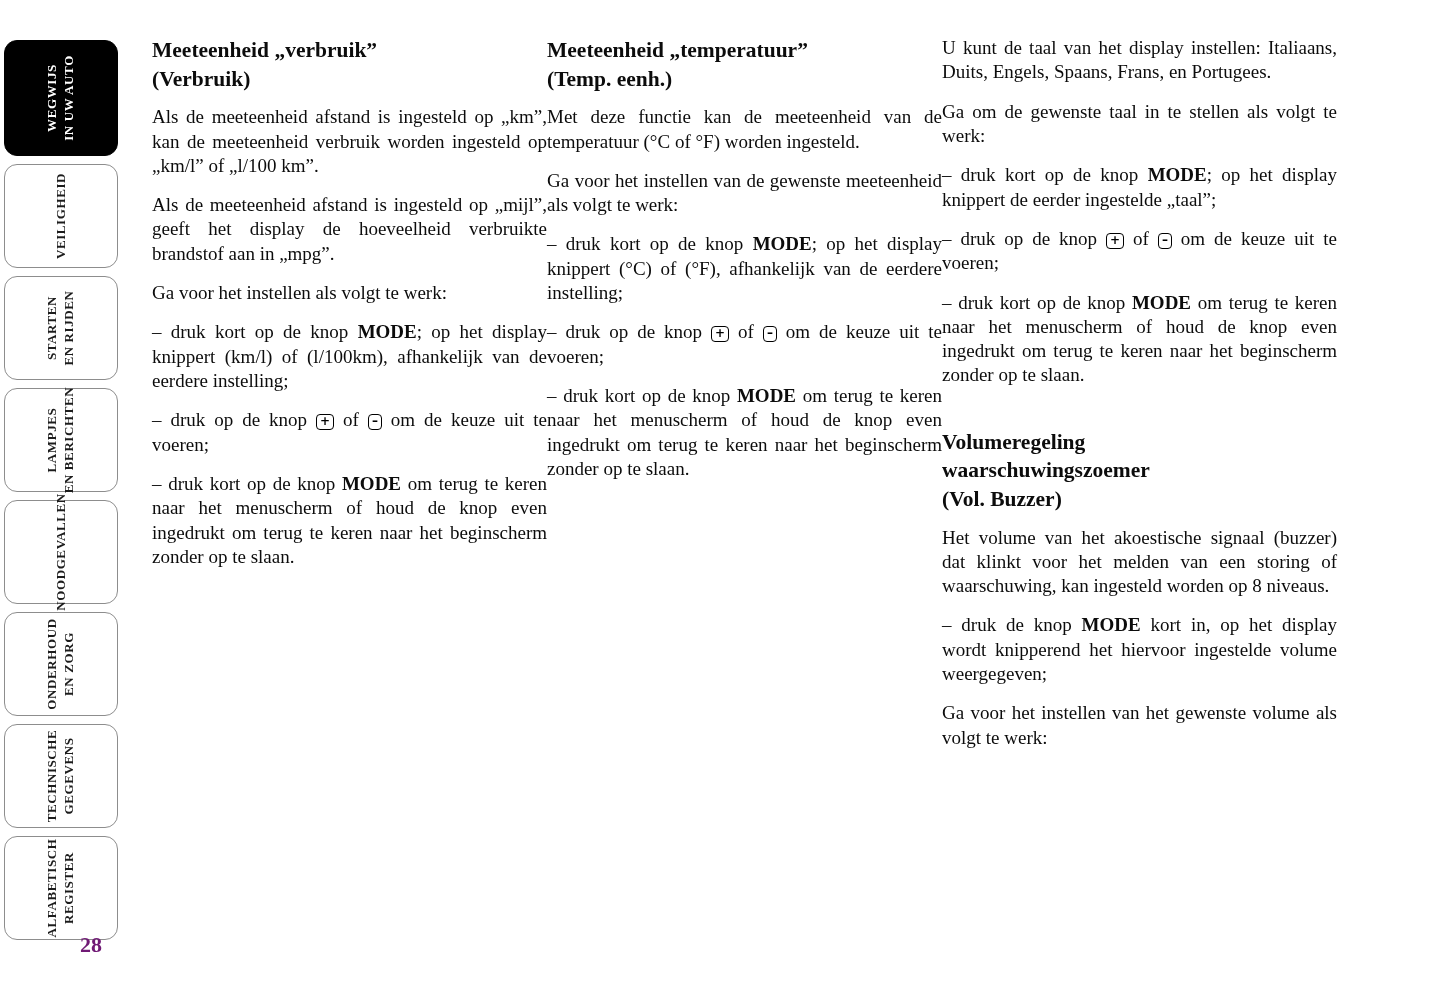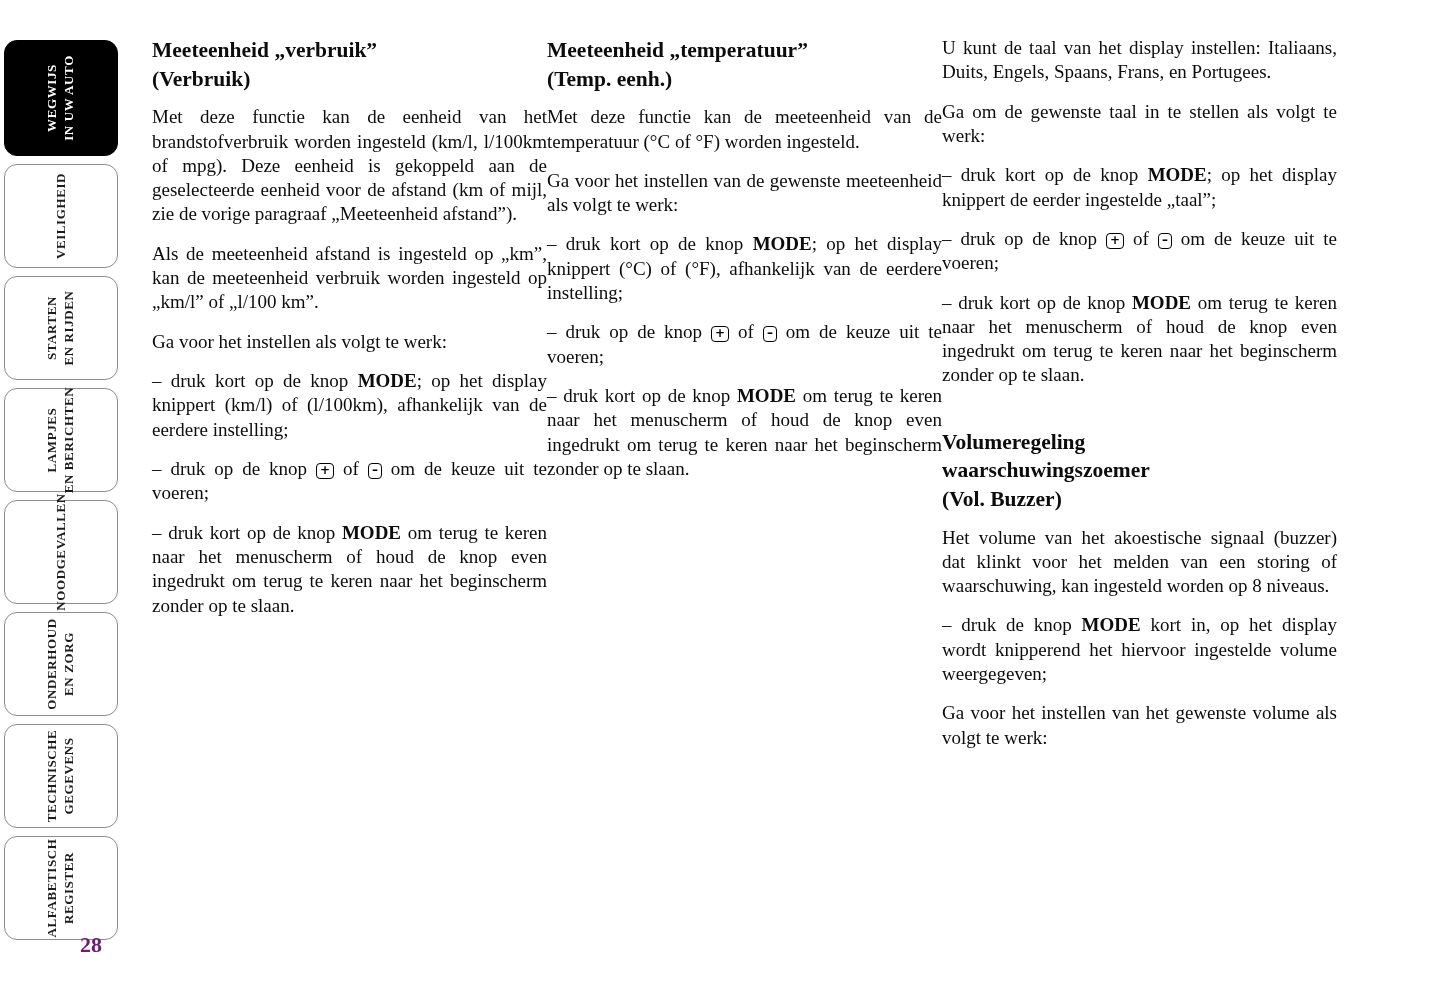--- a/index.html
+++ b/index.html
@@ -85,22 +85,22 @@
         <span class="tab-label">
           <span class="tab-line">ALFABETISCH</span>
           <span class="tab-line">REGISTER</span>
         </span>
       </div>
     </div>
   <div class="columns" id="columns">
       <div class="col">
         <div class="section">
           <h2>Meeteenheid „verbruik”<br>(Verbruik)</h2>
-          <p>Met deze functie kan de eenheid van het brandstofverbruik worden ingesteld (km/l, l/100km of mpg). Deze eenheid is gekoppeld aan de geselecteerde eenheid voor de afstand (km of mijl, zie de vorige paragraaf „Meeteenheid afstand”).</p>
           <p>Als de meeteenheid afstand is ingesteld op „km”, kan de meeteenheid verbruik worden ingesteld op „km/l” of „l/100 km”.</p>
+          <p>Als de meeteenheid afstand is ingesteld op „mijl”, geeft het display de hoeveelheid verbruikte brandstof aan in „mpg”.</p>
           <p>Ga voor het instellen als volgt te werk:</p>
           <p>– druk kort op de knop <strong>MODE</strong>; op het display knippert (km/l) of (l/100km), afhankelijk van de eerdere instelling;</p>
           <p>– druk op de knop <span class="btn-icon">+</span> of <span class="btn-icon">–</span> om de keuze uit te voeren;</p>
           <p>– druk kort op de knop <strong>MODE</strong> om terug te keren naar het menuscherm of houd de knop even ingedrukt om terug te keren naar het beginscherm zonder op te slaan.</p>
         </div>
       </div>
       <div class="col">
         <div class="section">
           <h2>Meeteenheid „temperatuur”<br>(Temp. eenh.)</h2>
           <p>Met deze functie kan de meeteenheid van de temperatuur (°C of °F) worden ingesteld.</p>

